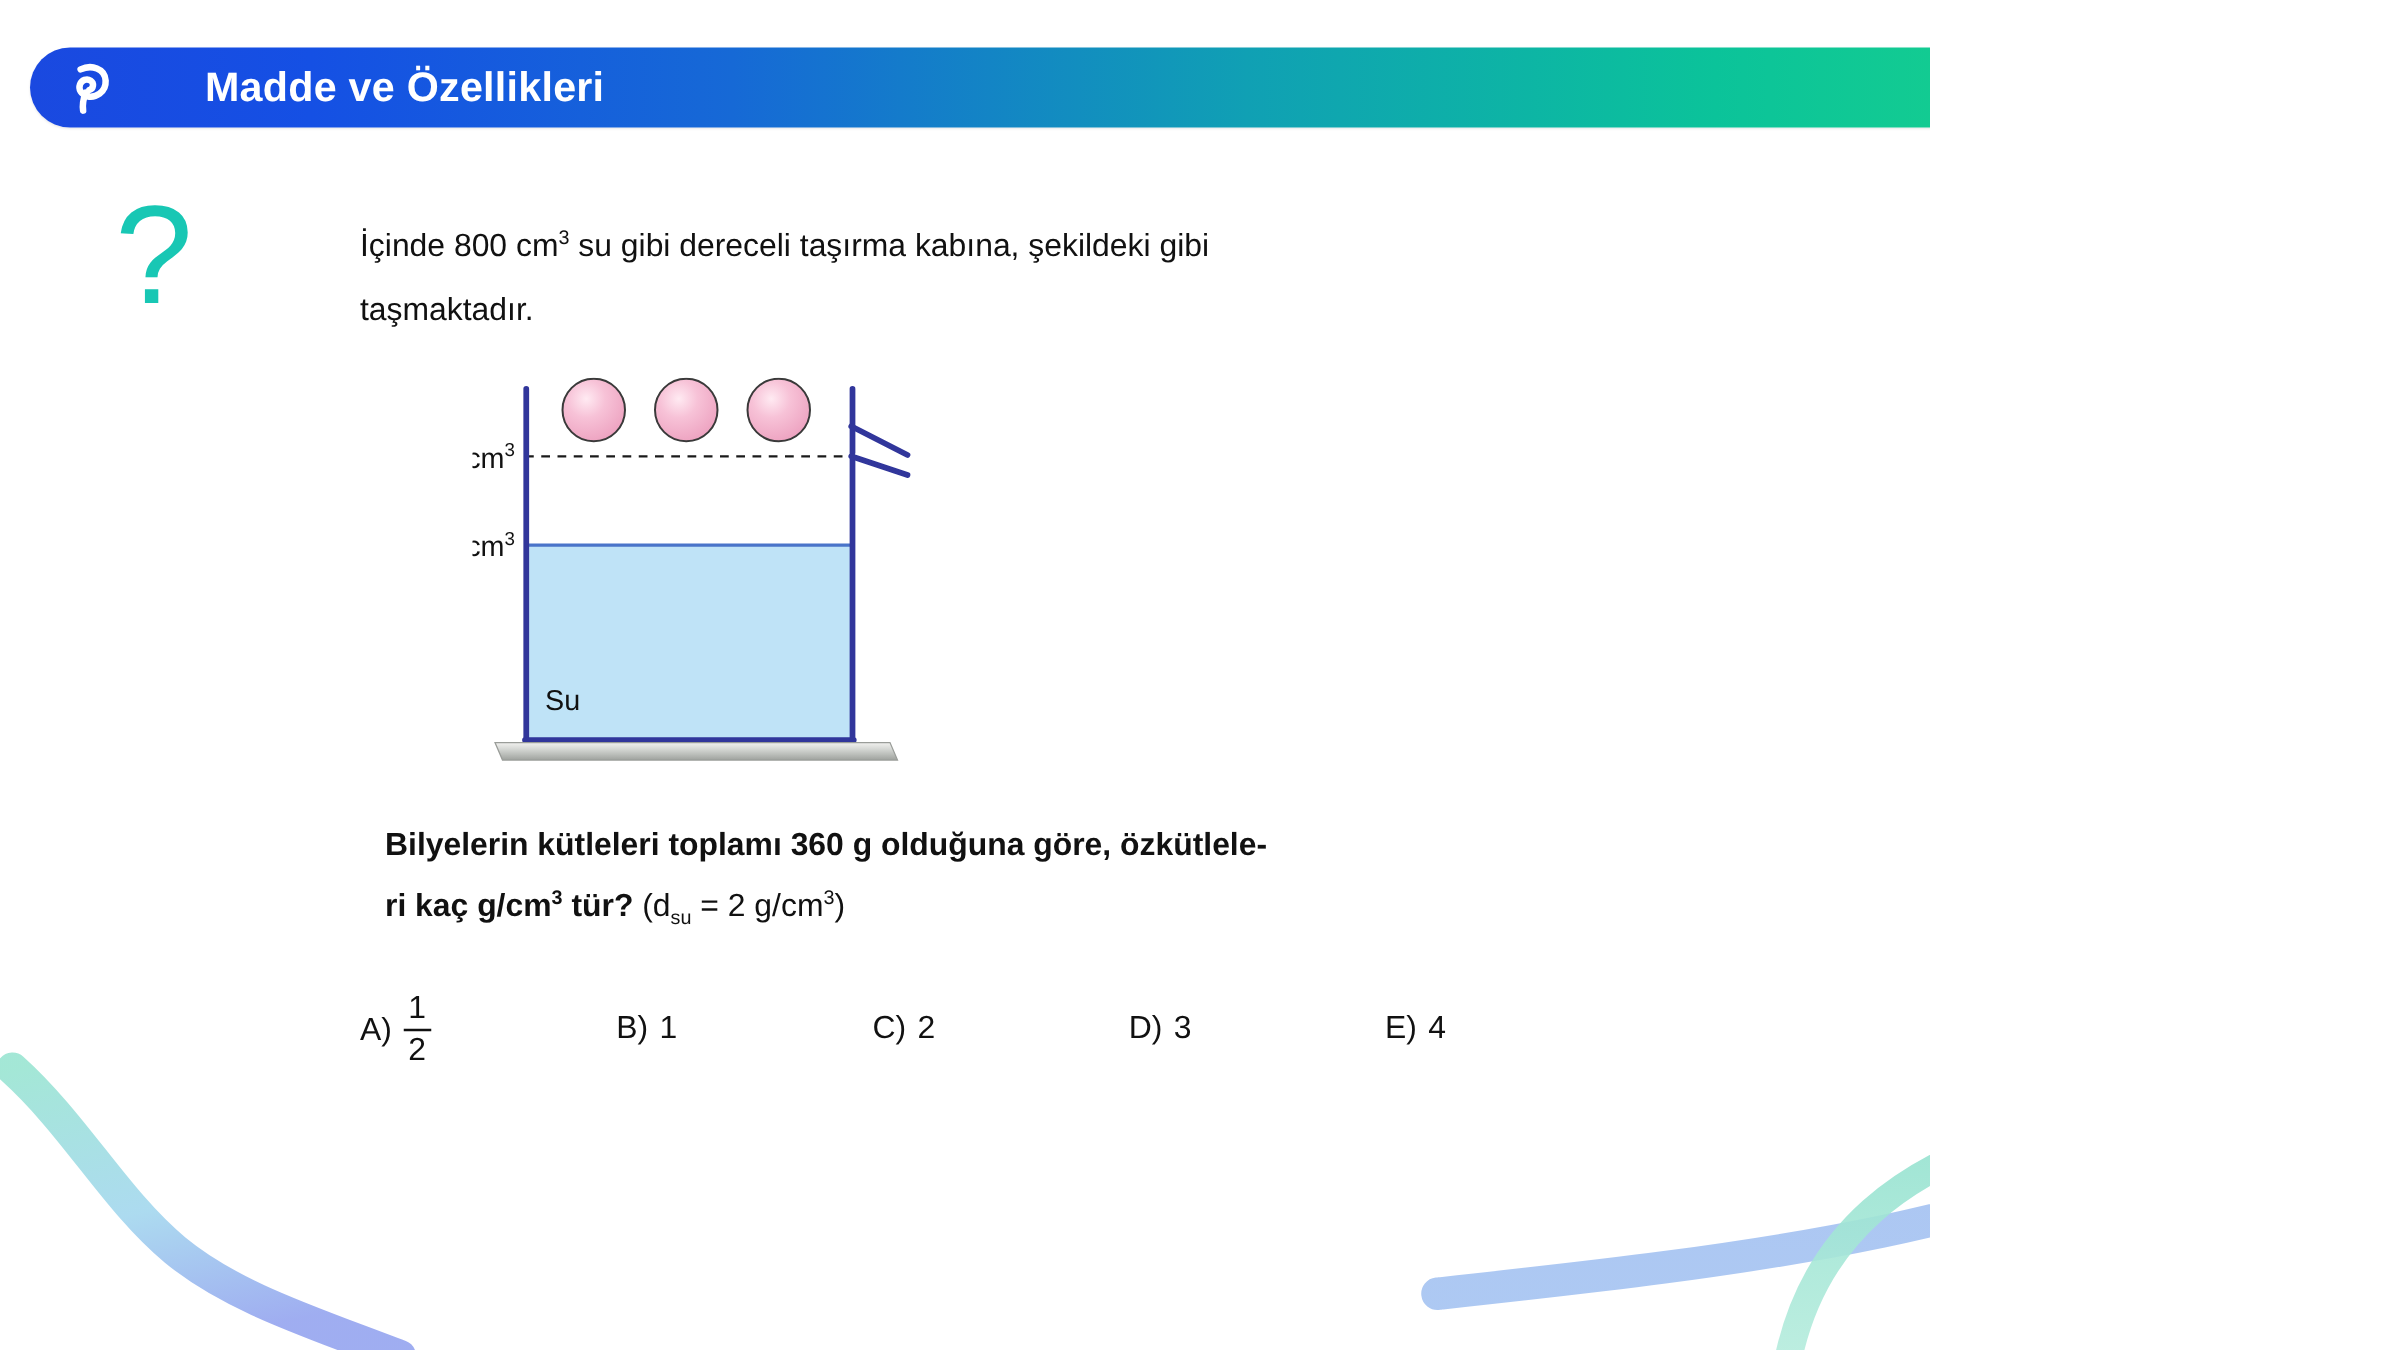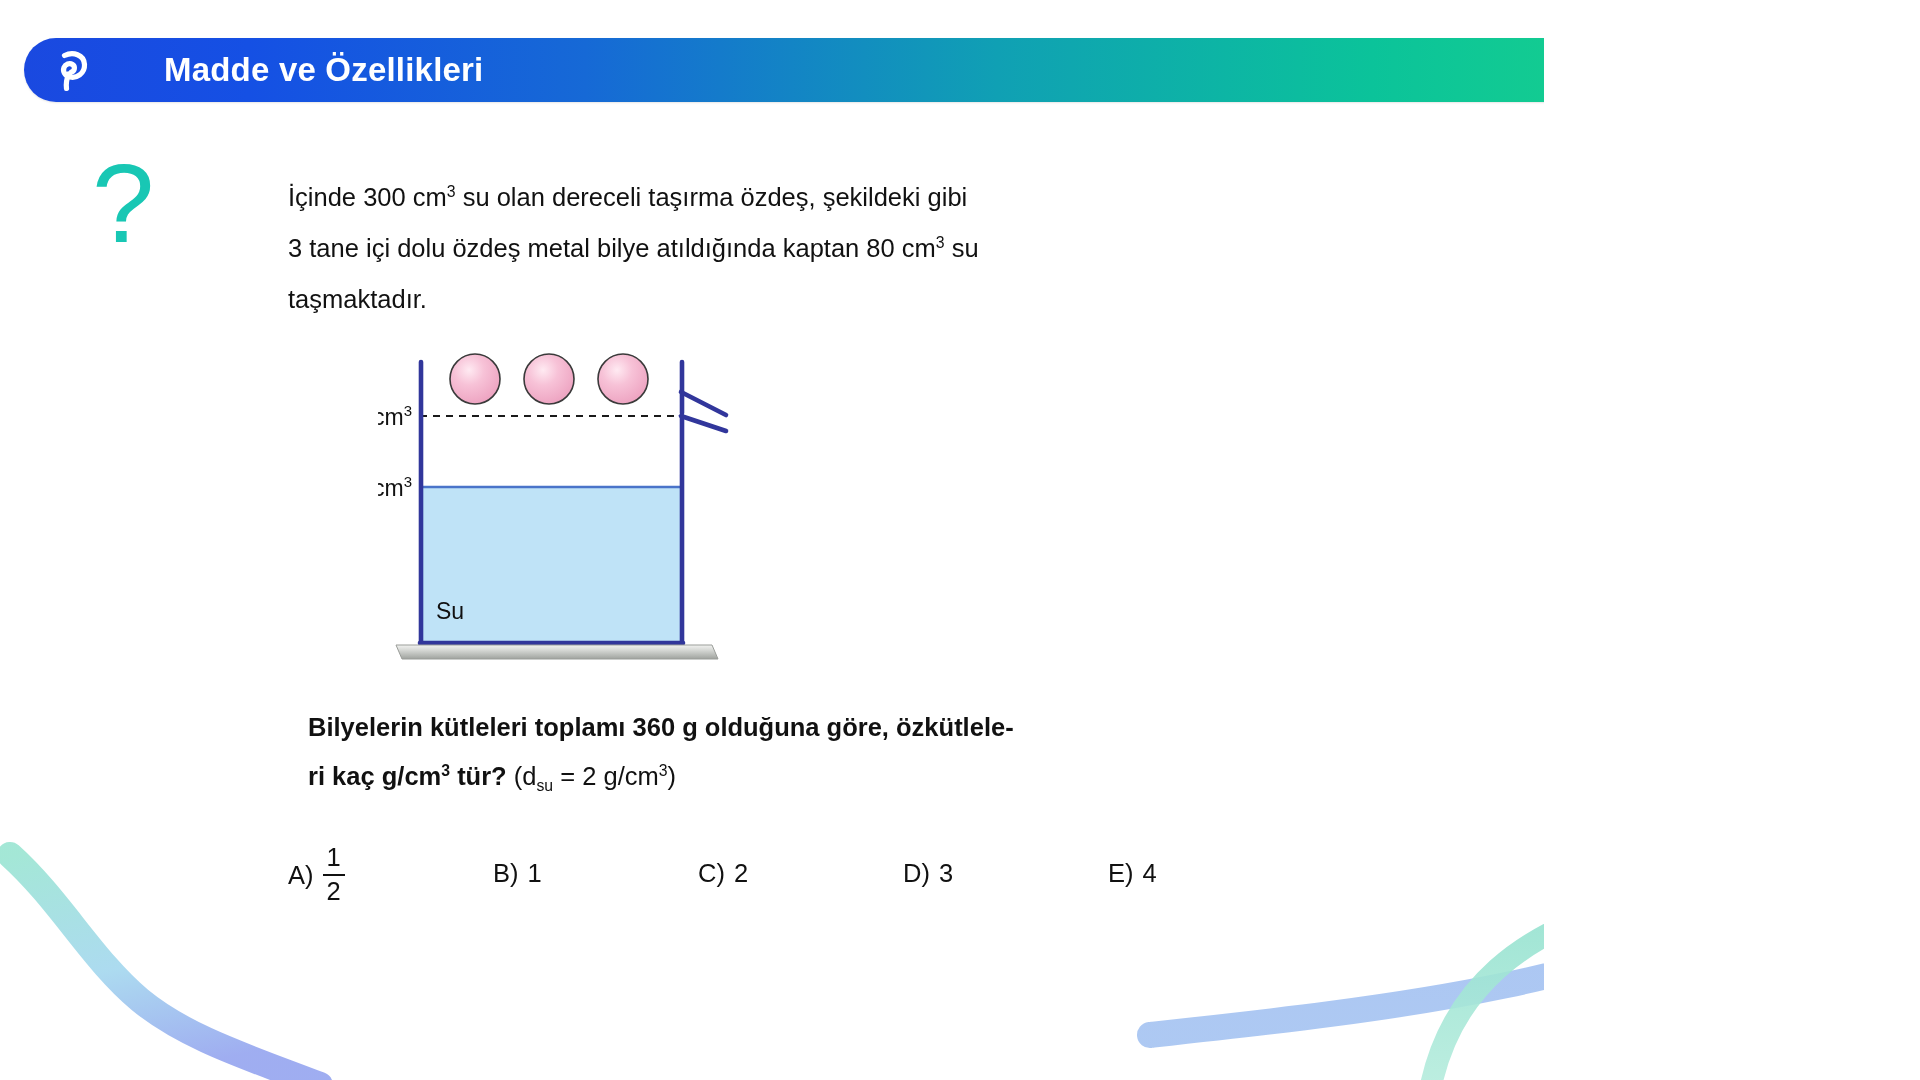--- a/index.html
+++ b/index.html
@@ -202,24 +202,21 @@
     <div id="header-title">Madde ve Özellikleri</div>
     <div id="header-subject">Fizik</div>
   </div>
 
   <div id="question-mark">?</div>
 
   <div id="content">
 
     <div>
       <div class="stem-line">
-        <span>İçinde 300 cm</span><sup>3</sup><span> su olan dereceli taşırma özdeş, şekildeki gibi</span>
-      </div>
-      <div class="stem-line">
-        <span>3 tane içi dolu özdeş metal bilye atıldığında kaptan 80 cm</span><sup>3</sup><span> su</span>
+        <span>İçinde 800 cm</span><sup>3</sup><span> su gibi dereceli taşırma kabına, şekildeki gibi</span>
       </div>
       <div class="stem-line">
         <span>taşmaktadır.</span>
       </div>
     </div>
 
     <div id="figure">
       <svg width="520" height="320" viewBox="0 0 520 320">
         <defs>
           <radialGradient id="marbleGrad" cx="0.38" cy="0.32" r="0.72">

